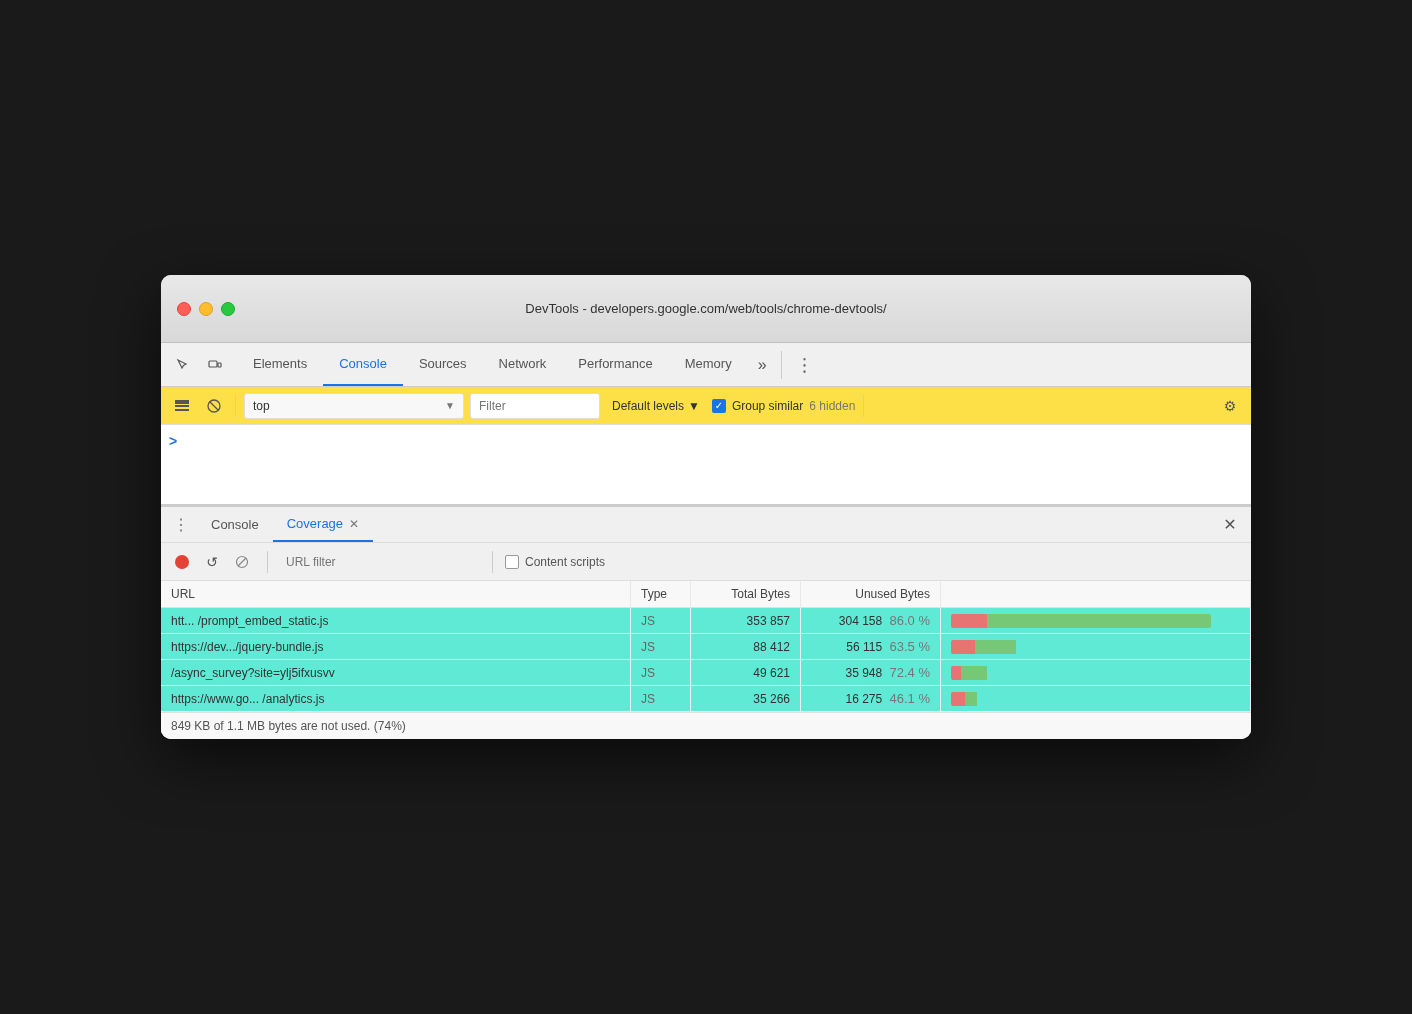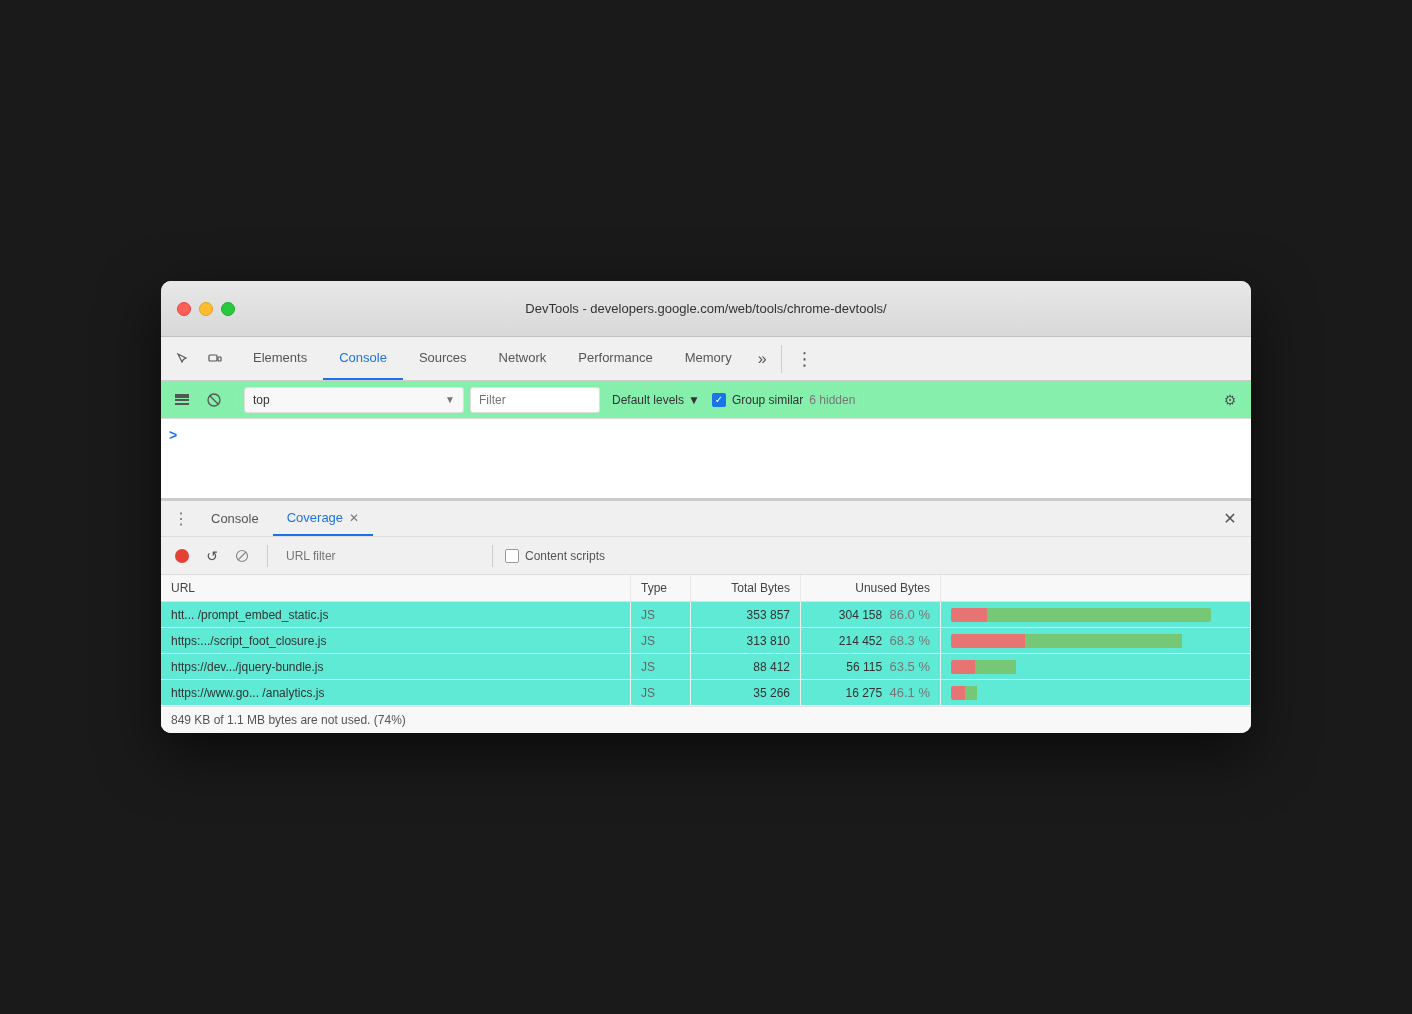--- a/index.html
+++ b/index.html
@@ -14,21 +14,21 @@
     .window {
       width: 1090px;
       background: #f0f0f0;
       border-radius: 10px;
       box-shadow: 0 20px 60px rgba(0,0,0,0.6);
       overflow: hidden;
     }
     
     .titlebar {
       background: linear-gradient(to bottom, #e8e8e8, #d8d8d8);
-      height: 56px;
+      height: 68px;
       display: flex;
       align-items: center;
       padding: 0 16px;
       border-bottom: 1px solid #c0c0c0;
       position: relative;
     }
     .traffic-lights {
       display: flex;
       gap: 8px;
       align-items: center;
@@ -115,21 +115,21 @@
     .nav-dots {
       padding: 0 10px;
       font-size: 18px;
       color: #555;
       cursor: pointer;
       display: flex;
       align-items: center;
     }
     
     .console-toolbar {
-      background: #86efac;
+      background: #fde047;
       height: 38px;
       display: flex;
       align-items: center;
       padding: 0 8px;
       border-bottom: 1px solid #ddd;
       gap: 6px;
     }
     .toolbar-icon-btn {
       width: 26px;
       height: 26px;
@@ -543,40 +543,40 @@
             <td class="right">353 857</td>
             <td class="right"><span>304 158 </span><span class="unused-percent">86.0 %</span></td>
             <td class="bar-cell">
               <div class="bar-container" style="width: 260px;">
                 <div class="bar-used" style="width: 14%;"></div>
                 <div class="bar-unused" style="width: 86%;"></div>
               </div>
             </td>
           </tr>
           <tr>
-            <td style="max-width: 280px; overflow: hidden; text-overflow: ellipsis; white-space: nowrap;">https:.../script_foot_closure.js</td>
-            <td style="color: rgb(102, 102, 102);">JS</td>
-            <td class="right">313 810</td>
-            <td class="right"><span>214 452 </span><span class="unused-percent">68.3 %</span></td>
-            <td class="bar-cell">
-              <div class="bar-container" style="width: 260px;">
-                <div class="bar-used" style="width: 28.48%;"></div>
-                <div class="bar-unused" style="width: 60.52%;"></div>
-              </div>
-            </td>
-          </tr>
-          <tr>
             <td style="max-width: 280px; overflow: hidden; text-overflow: ellipsis; white-space: nowrap;">https://dev.../jquery-bundle.js</td>
             <td style="color: rgb(102, 102, 102);">JS</td>
             <td class="right">88 412</td>
             <td class="right"><span>56 115 </span><span class="unused-percent">63.5 %</span></td>
             <td class="bar-cell">
               <div class="bar-container" style="width: 260px;">
                 <div class="bar-used" style="width: 9.25%;"></div>
                 <div class="bar-unused" style="width: 15.75%;"></div>
+              </div>
+            </td>
+          </tr>
+          <tr>
+            <td style="max-width: 280px; overflow: hidden; text-overflow: ellipsis; white-space: nowrap;">/async_survey?site=ylj5ifxusvv</td>
+            <td style="color: rgb(102, 102, 102);">JS</td>
+            <td class="right">49 621</td>
+            <td class="right"><span>35 948 </span><span class="unused-percent">72.4 %</span></td>
+            <td class="bar-cell">
+              <div class="bar-container" style="width: 260px;">
+                <div class="bar-used" style="width: 3.92%;"></div>
+                <div class="bar-unused" style="width: 10.08%;"></div>
               </div>
             </td>
           </tr>
           <tr>
             <td style="max-width: 280px; overflow: hidden; text-overflow: ellipsis; white-space: nowrap;">https://www.go... /analytics.js</td>
             <td style="color: rgb(102, 102, 102);">JS</td>
             <td class="right">35 266</td>
             <td class="right"><span>16 275 </span><span class="unused-percent">46.1 %</span></td>
             <td class="bar-cell">
               <div class="bar-container" style="width: 260px;">

